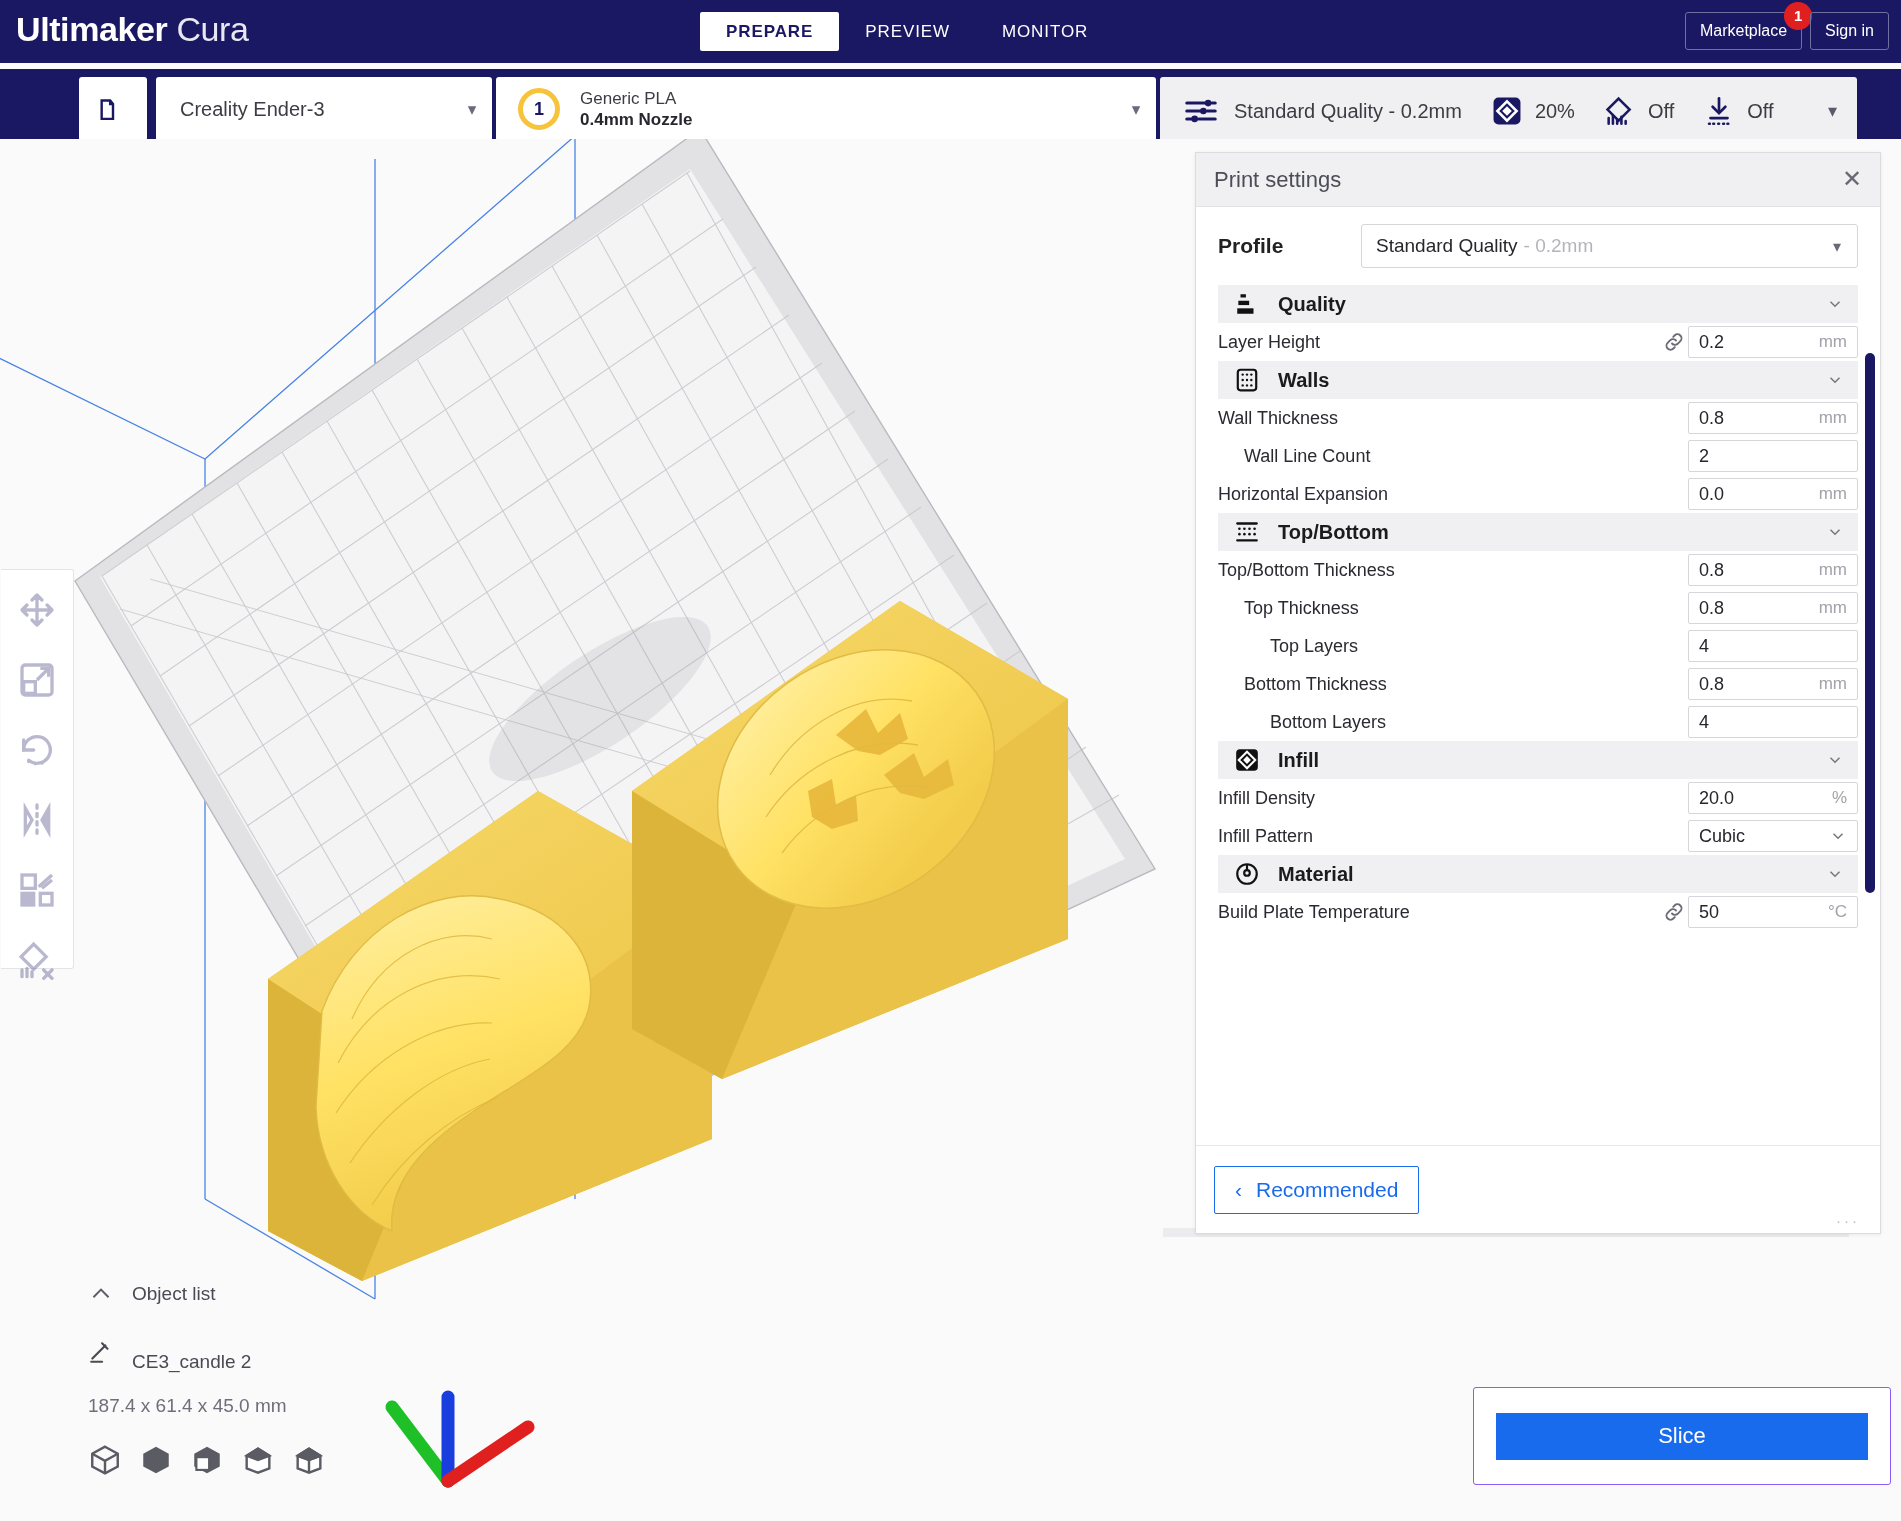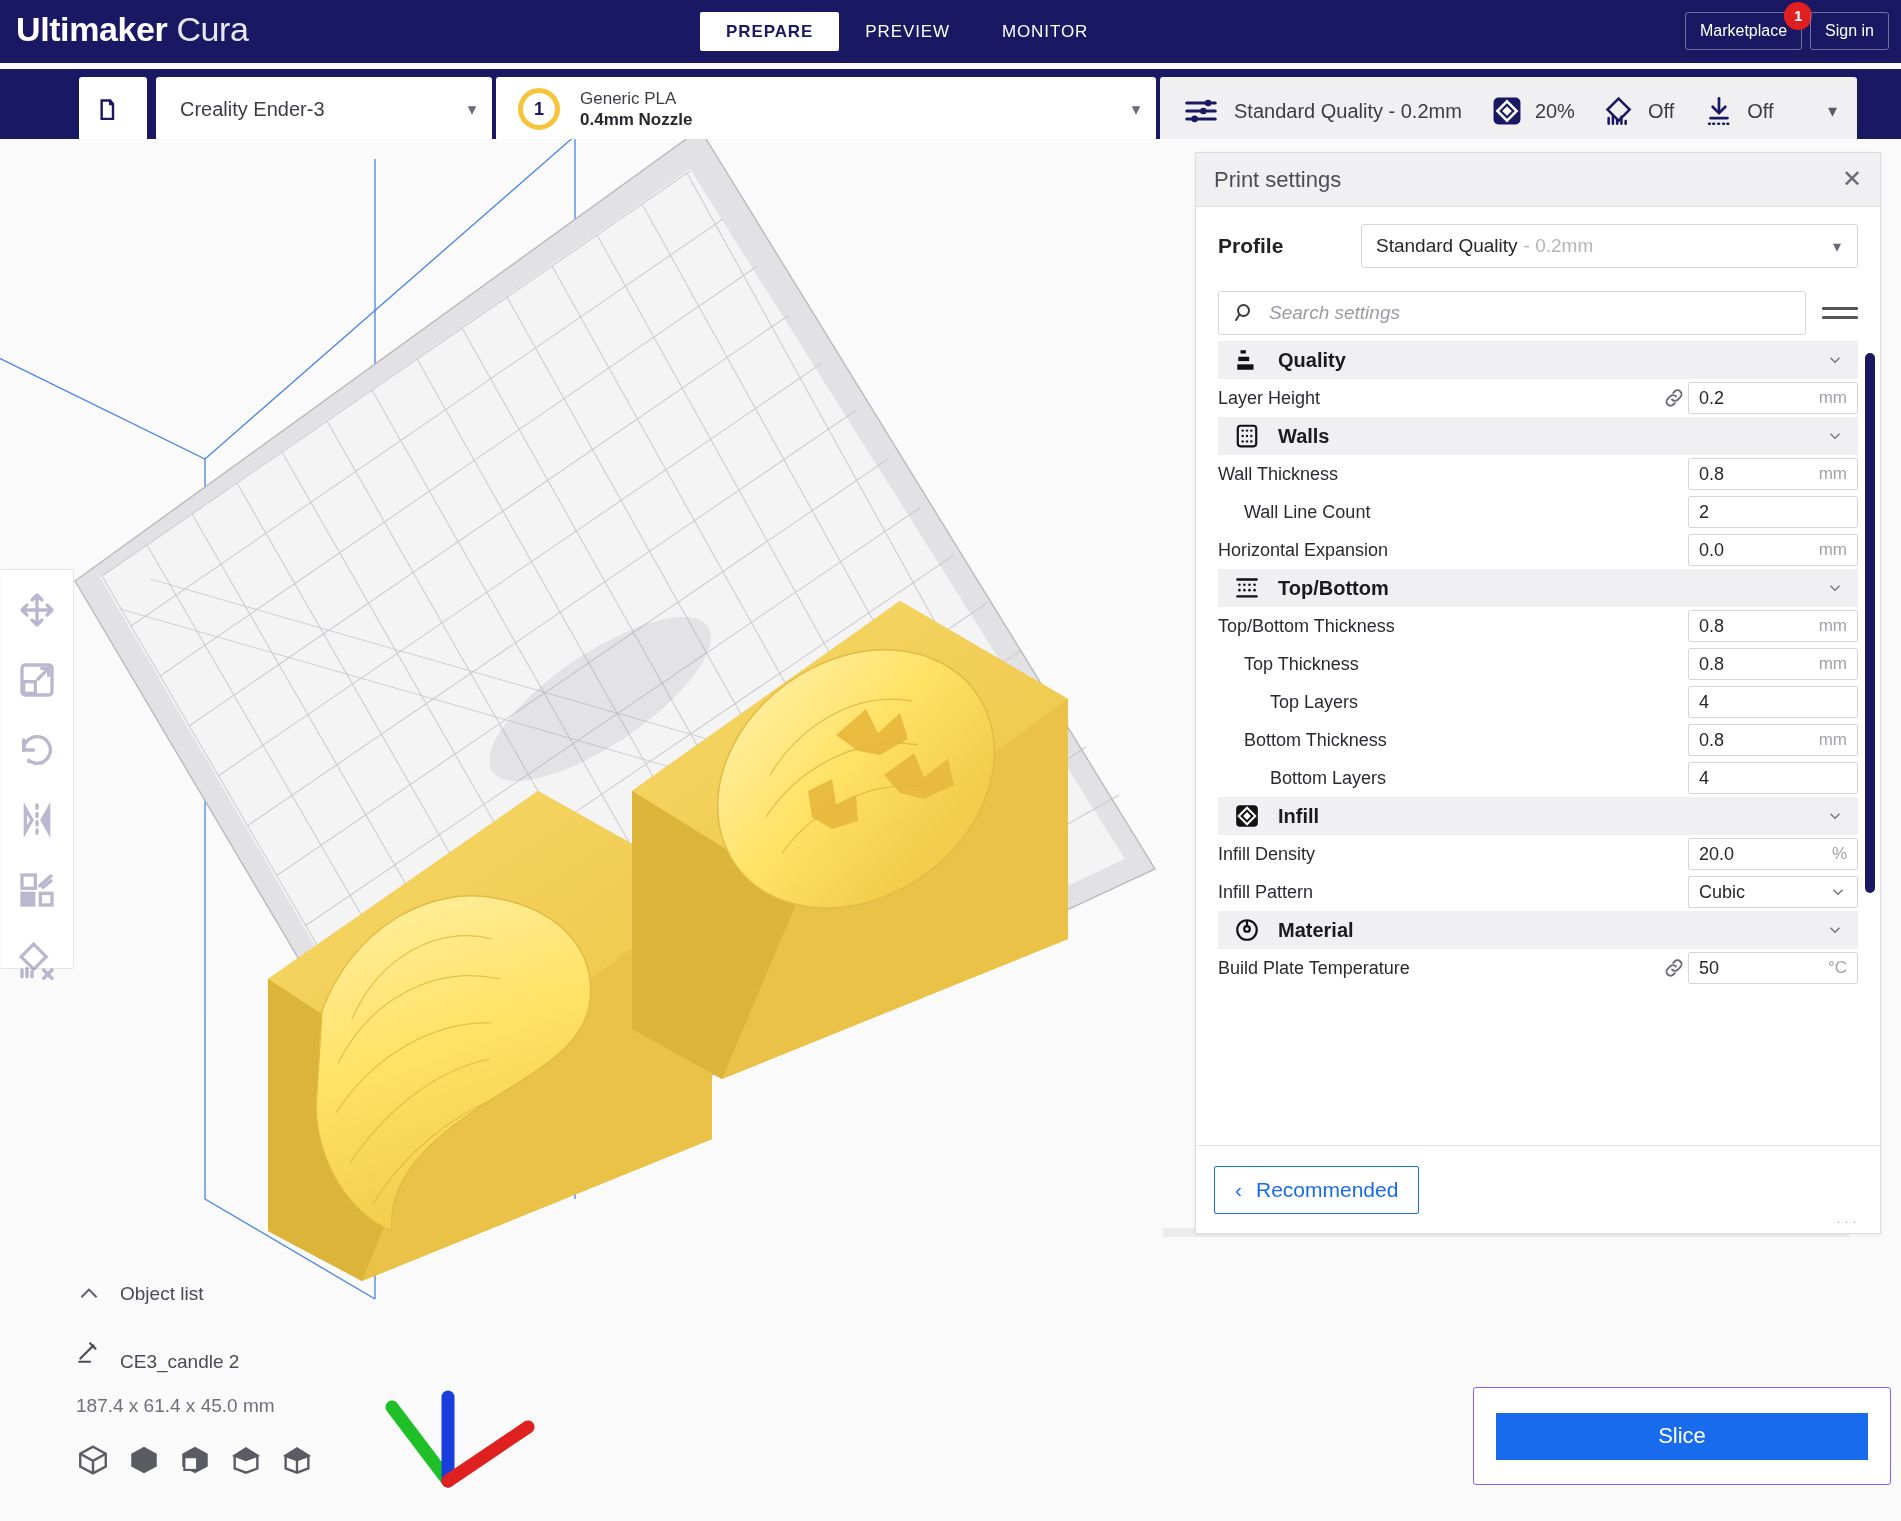--- a/index.html
+++ b/index.html
@@ -99,21 +99,21 @@
   .toolrail {
     position: absolute; left: 1px; top: 430px; width: 73px; height: 400px;
     background: #ffffff; border: 1px solid #e4e4e6; border-left: none;
     border-radius: 0 3px 3px 0;
     display: flex; flex-direction: column; align-items: center;
     padding-top: 20px; gap: 30px; z-index: 6;
   }
   .tool { width: 40px; height: 40px; opacity: .30; cursor: pointer; }
 
   
-  .objectlist { position: absolute; left: 76px; bottom: 44px; z-index: 6; }
+  .objectlist { position: absolute; left: 88px; bottom: 44px; z-index: 6; }
   .ol-head { display: flex; align-items: center; gap: 18px; cursor: pointer; }
   .ol-head .lbl { font-size: 19px; color: #4a4a55; }
   .ol-item { display: flex; align-items: center; gap: 18px; margin-top: 24px; cursor: pointer; }
   .ol-item .lbl { font-size: 19px; color: #4a4a55; margin-top: 20px; }
   .ol-dims { font-size: 19px; color: #6f6f7a; margin-top: 22px; }
   .ol-icons { display: flex; gap: 17px; margin-top: 26px; }
   .ol-icons .ic { width: 34px; height: 34px; cursor: pointer; }
 
   
   .slicepanel {
@@ -557,35 +557,20 @@
 
     <div class="ps-profile">
       <span class="lab">Profile</span>
       <div class="profile-select">
         <span class="pv">Standard Quality</span>
         <span class="pvsub">- 0.2mm</span>
         <span class="pchev">▾</span>
       </div>
     </div>
 
-    <div class="ps-searchrow">
-      <div class="searchbox">
-        <span class="si">
-          <svg viewBox="0 0 24 24" fill="none" stroke="#3a3a42" stroke-width="2" stroke-linecap="round">
-            <circle cx="10.5" cy="9.5" r="5.5"></circle>
-              <path d="M6.5 13.5 3 19"></path>
-          </svg>
-        </span>
-        <input type="text" placeholder="Search settings" style="">
-      </div>
-      <span class="hamburger">
-        <span></span>
-          <span></span>
-      </span>
-    </div>
 
     <div class="settings-list" id="settings-list">
         <div class="cat-row">
           <span class="cicon">
             <svg width="26" height="26" viewBox="0 0 24 24">
               <rect x="6" y="3" width="5" height="3" fill="#111"></rect>
               <rect x="4" y="9" width="10" height="4" fill="#111"></rect>
               <rect x="3" y="16" width="15" height="5" fill="#111"></rect>
             </svg>
           </span>

